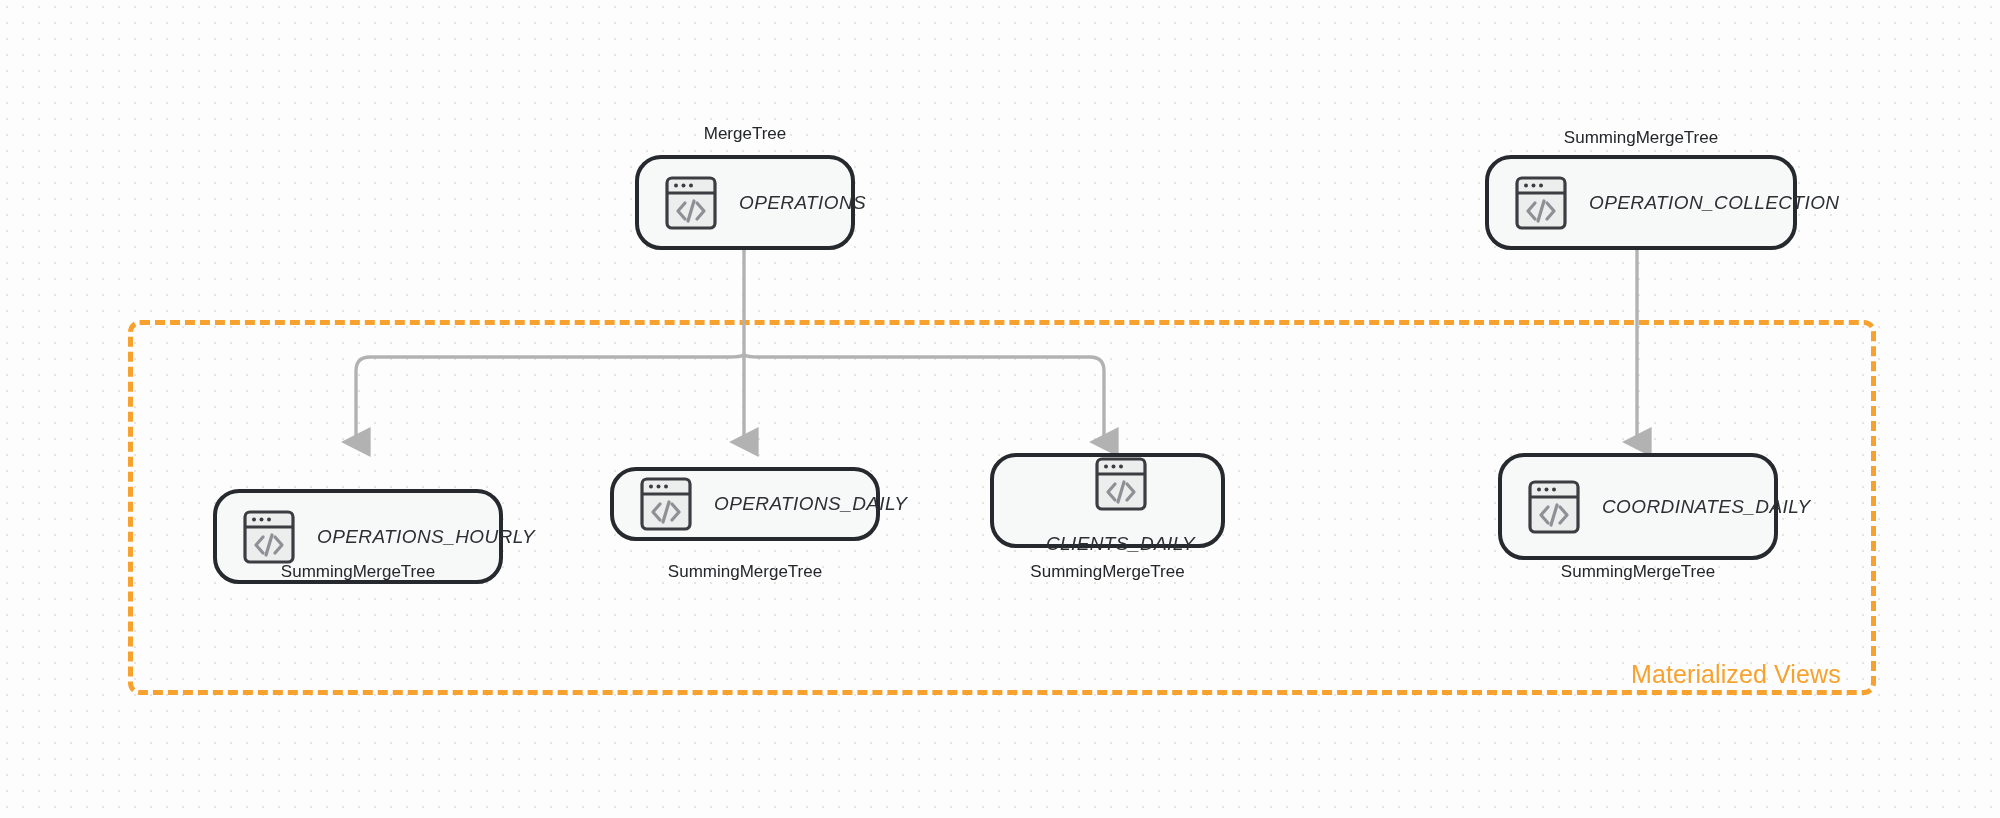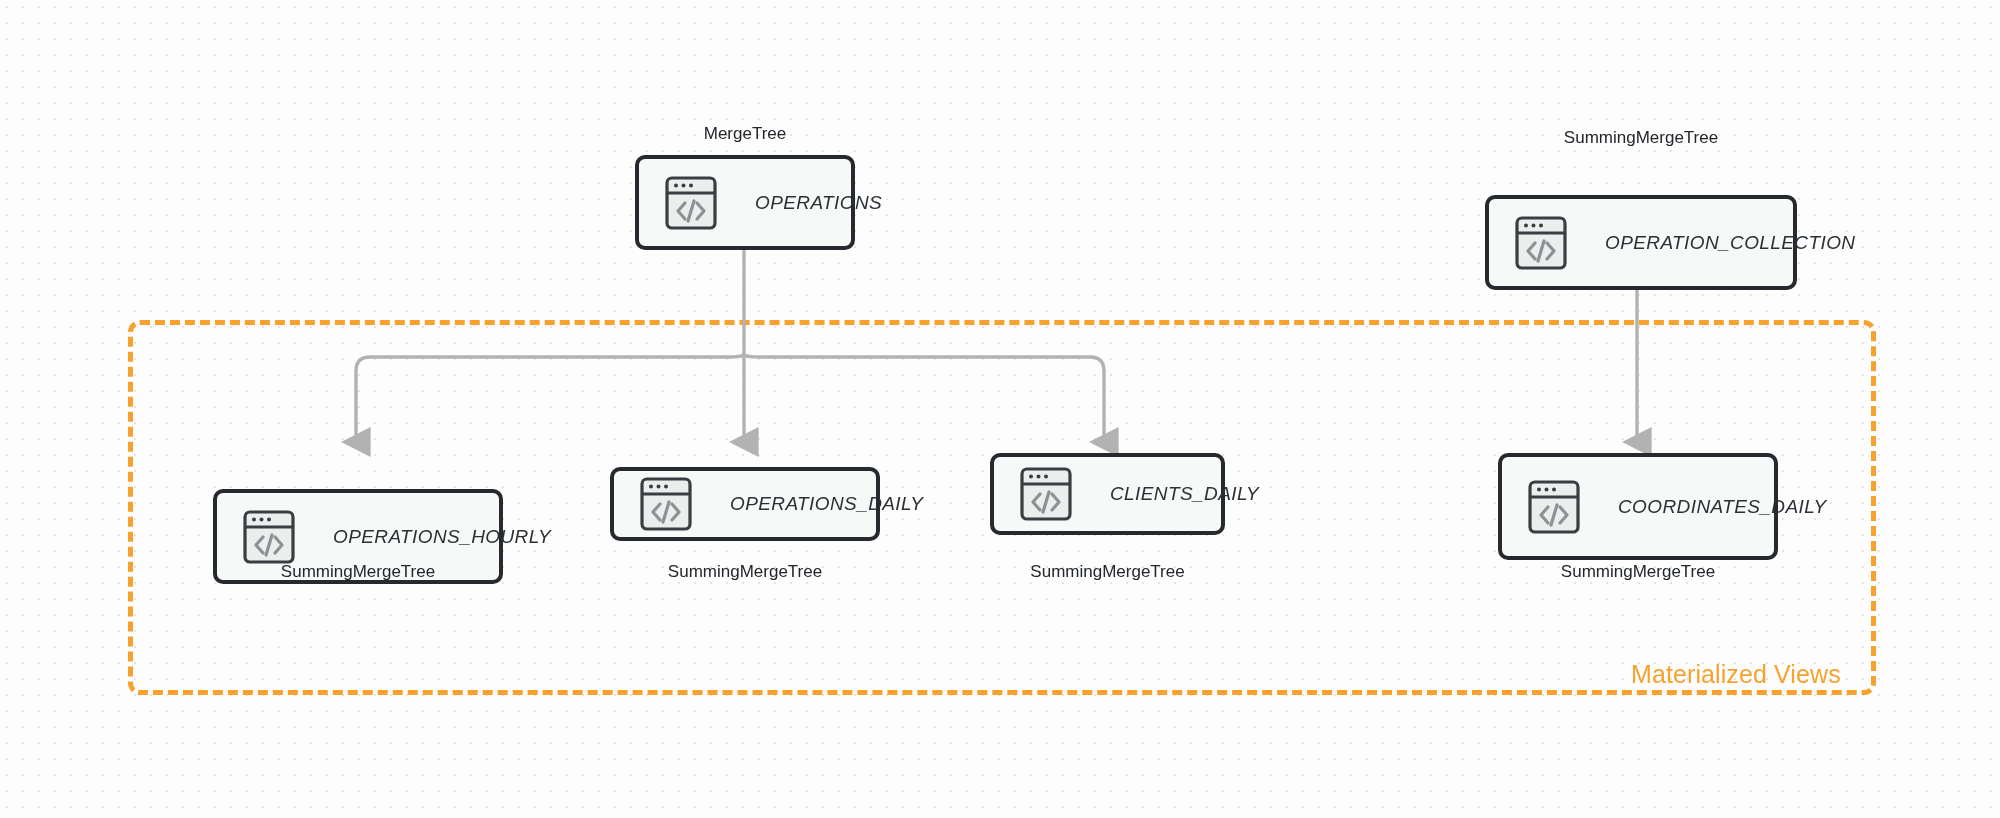--- a/index.html
+++ b/index.html
@@ -35,25 +35,25 @@
     white-space: nowrap;
     letter-spacing: 0.1px;
   }
 
   
   .node {
     position: absolute;
     box-sizing: border-box;
     background: #f7f9f8;
     border: 4px solid #26292e;
-    border-radius: 10px;
+    border-radius: 26px;
     display: flex;
     align-items: center;
     padding-left: 26px;
-    gap: 38px;
+    gap: 22px;
   }
   .node-icon {
     flex: 0 0 auto;
     width: 52px;
     height: 54px;
     display: block;
   }
   .node-title {
     font-style: italic;
     font-size: 19px;
@@ -121,21 +121,21 @@
       <circle cx="26" cy="9.5" r="2" fill="#3a3d41"></circle>
       <path d="M20,27 L13,35 L20,43" fill="none" stroke="#8d9195" stroke-width="3.2" stroke-linecap="round" stroke-linejoin="round"></path>
       <path d="M32,27 L39,35 L32,43" fill="none" stroke="#8d9195" stroke-width="3.2" stroke-linecap="round" stroke-linejoin="round"></path>
       <line x1="29" y1="25" x2="23" y2="45" stroke="#8d9195" stroke-width="3.2" stroke-linecap="round"></line>
     </svg>
     <span class="node-title">OPERATIONS</span>
   </div>
 
   <div class="engine-label" style="left:1485px; top:128px; width:312px;">SummingMergeTree</div>
 
-  <div class="node" style="left:1485px; top:155px; width:312px; height:95px;margin-top:40px;">
+  <div class="node" style="left:1485px; top:155px; width:312px; height:95px;">
     <svg class="node-icon" viewBox="0 0 52 54">
       <rect x="2" y="2" width="48" height="50" rx="5" ry="5" fill="#eceeed" stroke="#3a3d41" stroke-width="3.2"></rect>
       <line x1="2" y1="17" x2="50" y2="17" stroke="#3a3d41" stroke-width="3.2"></line>
       <circle cx="11" cy="9.5" r="2" fill="#3a3d41"></circle>
       <circle cx="18.5" cy="9.5" r="2" fill="#3a3d41"></circle>
       <circle cx="26" cy="9.5" r="2" fill="#3a3d41"></circle>
       <path d="M20,27 L13,35 L20,43" fill="none" stroke="#8d9195" stroke-width="3.2" stroke-linecap="round" stroke-linejoin="round"></path>
       <path d="M32,27 L39,35 L32,43" fill="none" stroke="#8d9195" stroke-width="3.2" stroke-linecap="round" stroke-linejoin="round"></path>
       <line x1="29" y1="25" x2="23" y2="45" stroke="#8d9195" stroke-width="3.2" stroke-linecap="round"></line>
     </svg>
@@ -165,21 +165,21 @@
       <circle cx="18.5" cy="9.5" r="2" fill="#3a3d41"></circle>
       <circle cx="26" cy="9.5" r="2" fill="#3a3d41"></circle>
       <path d="M20,27 L13,35 L20,43" fill="none" stroke="#8d9195" stroke-width="3.2" stroke-linecap="round" stroke-linejoin="round"></path>
       <path d="M32,27 L39,35 L32,43" fill="none" stroke="#8d9195" stroke-width="3.2" stroke-linecap="round" stroke-linejoin="round"></path>
       <line x1="29" y1="25" x2="23" y2="45" stroke="#8d9195" stroke-width="3.2" stroke-linecap="round"></line>
     </svg>
     <span class="node-title">OPERATIONS_DAILY</span>
   </div>
   <div class="engine-label" style="left:610px; top:562px; width:270px;">SummingMergeTree</div>
 
-  <div class="node" style="left:990px; top:453px; width:235px; height:82px;">
+  <div class="node" style="left:990px; top:453px; width:235px; height:95px;flex-direction:column;">
     <svg class="node-icon" viewBox="0 0 52 54">
       <rect x="2" y="2" width="48" height="50" rx="5" ry="5" fill="#eceeed" stroke="#3a3d41" stroke-width="3.2"></rect>
       <line x1="2" y1="17" x2="50" y2="17" stroke="#3a3d41" stroke-width="3.2"></line>
       <circle cx="11" cy="9.5" r="2" fill="#3a3d41"></circle>
       <circle cx="18.5" cy="9.5" r="2" fill="#3a3d41"></circle>
       <circle cx="26" cy="9.5" r="2" fill="#3a3d41"></circle>
       <path d="M20,27 L13,35 L20,43" fill="none" stroke="#8d9195" stroke-width="3.2" stroke-linecap="round" stroke-linejoin="round"></path>
       <path d="M32,27 L39,35 L32,43" fill="none" stroke="#8d9195" stroke-width="3.2" stroke-linecap="round" stroke-linejoin="round"></path>
       <line x1="29" y1="25" x2="23" y2="45" stroke="#8d9195" stroke-width="3.2" stroke-linecap="round"></line>
     </svg>

